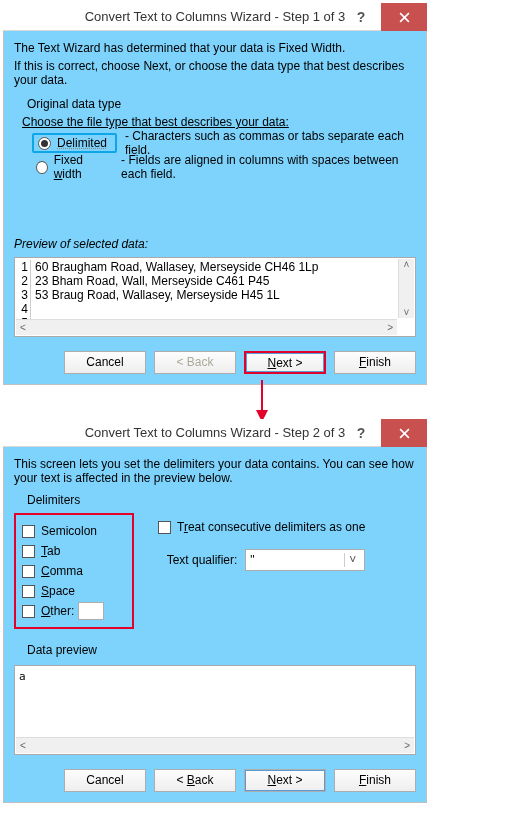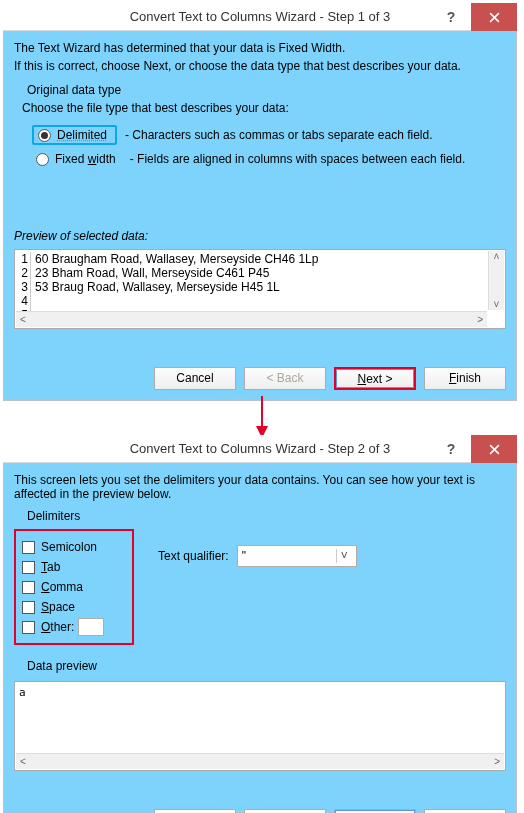--- a/index.html
+++ b/index.html
@@ -1,51 +1,51 @@
 <!DOCTYPE html>
 <html><head>
 <meta charset="utf-8">
 <style>
   * { box-sizing: border-box; font-family: "Segoe UI", Tahoma, sans-serif; font-size: 12px; }
   body { margin: 0; padding: 0; background: #fff; width: 524px; }
-  .dialog { width: 514px; margin: 3px; position: relative; }
+  .dialog { width: 424px; margin: 3px; position: relative; }
   .titlebar { height: 28px; display: flex; align-items: center; background: linear-gradient(#fff,#fff); border-bottom: 1px solid #d9d9d9; position: relative; }
   .titlebar-center { flex: 1; text-align: center; font-size: 13px; color: #333; }
   .tb-btns { position: absolute; right: 0; top: 0; height: 28px; display: flex; }
   .tb-btn { width: 40px; height: 28px; display: flex; align-items: center; justify-content: center; color: #555; }
   .tb-btn.help { font-weight: bold; font-size: 14px; }
   .tb-btn.close { background: #c8504f; color: #fff; width: 46px; }
   .tb-btn.close svg { width: 11px; height: 11px; }
   .body { background: #7dd3fc; border: 1px solid #c0c0c0; border-top: none; padding: 10px 10px 8px 10px; }
   .intro { color: #000; margin-bottom: 4px; }
   .intro2 { color: #000; margin-bottom: 10px; }
   .grouplabel { margin-bottom: 4px; margin-left: 13px; }
   .inset { margin-left: 8px; }
-  .desc { margin-bottom: 8px; }
+  .desc { margin-bottom: 2px; text-decoration: underline; }
   .radio { width: 13px; height: 13px; border: 1px solid #555; border-radius: 50%; display: flex; align-items: center; justify-content: center; margin-right: 6px; margin-left: 22px; background:#fff;}
   .radio.checked::after { content:""; width:7px; height:7px; background:#333; border-radius:50%; }
   .radio-label { margin-right: 6px; }
   .radio-label.u { text-decoration: underline; text-decoration-style: dotted; text-decoration-color: #888; }
   .radio-desc { color: #000; margin-left: 8px; }
   .radio-desc::before { content:"- "; }
   .highlight-red { border: 2px solid #0ea5e9; border-radius: 2px; padding: 1px 2px; }
   .radio-block { display:flex; align-items:center; height:24px;}
   .spacer { height: 46px; }
   .preview-label { margin-top: 12px; margin-bottom: 6px; font-style: italic; }
   .preview-box { background:#fff; border:1px solid #aaa; position:relative; font-family: Consolas, "Courier New", monospace; font-size: 12px; height: 80px; overflow:hidden;}
   .preview-inner { padding: 2px 0 0 2px;}
   .pv-row { display:flex; height:14px; line-height:14px;}
   .pv-num { width: 14px; text-align:right; color:#000; border-right:1px solid #ccc; padding-right:2px;}
   .pv-text { padding-left:4px; white-space:pre;}
   .vsb { position:absolute; right:1px; top:1px; bottom:18px; width:16px; background:#f0f0f0; display:flex; flex-direction:column; justify-content:space-between; align-items:center; border-left:1px solid #ddd;}
   .vsb div{font-size:10px;color:#666;}
   .hsb { position:absolute; left:1px; right:18px; bottom:1px; height:16px; background:#f0f0f0; display:flex; justify-content:space-between; align-items:center; border-top:1px solid #ddd;}
   .hsb div{font-size:10px;color:#666; padding:0 4px;}
   .btn-row { display:flex; justify-content:flex-end; gap:8px; margin-top:14px; padding-bottom:2px;}
-  .btn { width: 82px; height: 23px; background: linear-gradient(#fdfdfd,#eee); border:1px solid #adadad; text-align:center; line-height:21px; color:#000;margin-top:24px;}
+  .btn { width: 82px; height: 23px; background: linear-gradient(#fdfdfd,#eee); border:1px solid #adadad; text-align:center; line-height:21px; color:#000;}
   .btn.disabled { color:#aca899; }
   .btn.high { border:2px solid #e3002b; box-shadow: 0 0 0 1px #5b9bd5 inset; }
   .arrow-down { width:100%; text-align:center; position:relative; height:28px; margin-top:2px;}
   .arrow-down svg { width: 20px; height: 42px; position:absolute; left:50%; top:-8px; transform:translateX(-50%);}
   .delim-group { display:flex; align-items:flex-start; margin-top:6px;}
   .delim-left { border:2px solid #e3002b; padding:6px 8px 6px 6px; width:120px; }
   .chk-row { display:flex; align-items:center; height:20px;}
   .chk { width:13px; height:13px; border:1px solid #555; margin-right:6px; background:#fff;}
   .delim-right { margin-left:24px; padding-top:4px;}
   .qual-row { display:flex; align-items:center; margin-top:12px; gap:8px;justify-content:flex-end;}
@@ -176,20 +176,24 @@
             <span class="chk"></span>
             <span><span class="und">S</span><span>pace</span></span>
           </div>
         <div class="chk-row">
             <span class="chk"></span>
             <span><span class="und">O</span><span>ther:</span></span>
             <span class="other-input"></span>
           </div>
       </div>
       <div class="delim-right">
+        <div class="chk-row">
+            <span class="chk"></span>
+            <span><span>T</span><span class="und">r</span><span>eat consecutive delimiters as one</span></span>
+          </div>
         <div class="qual-row">
           <span>Text qualifier:</span>
           <div class="combo">
             <span>"</span>
             <span class="combo-arrow">˅</span>
           </div>
         </div>
       </div>
     </div>
 

